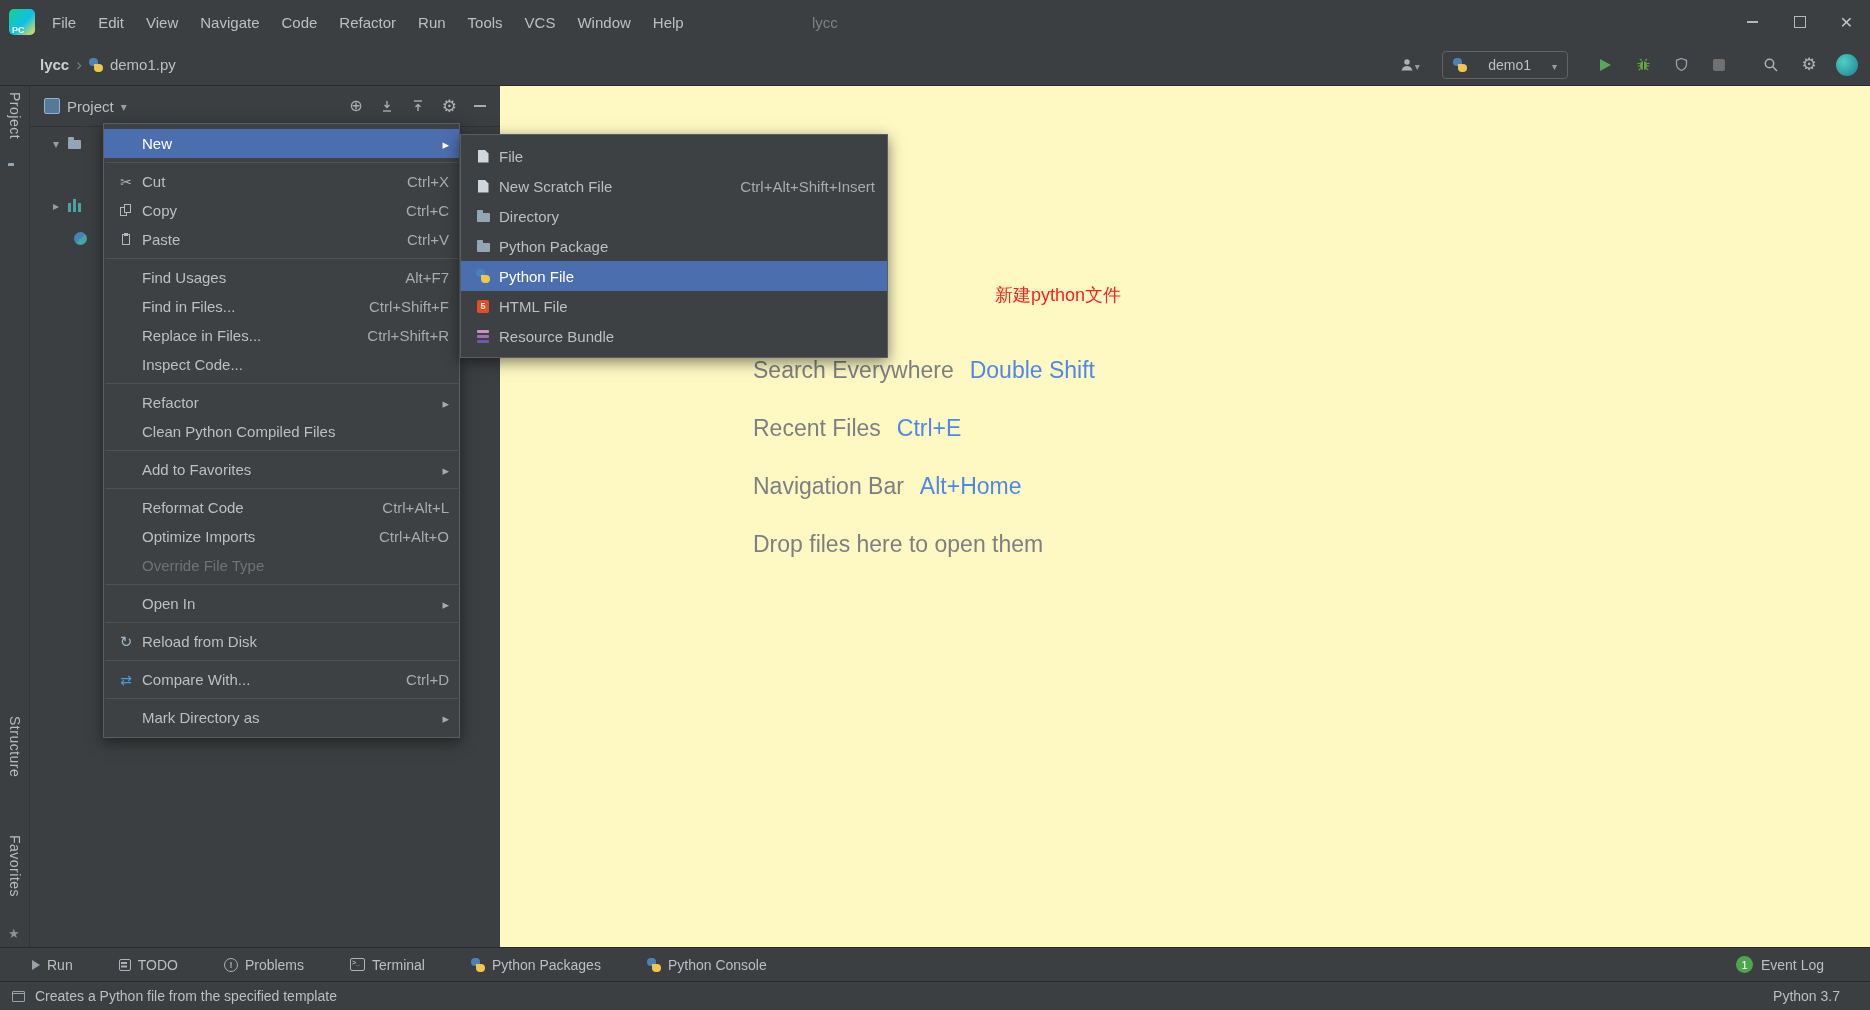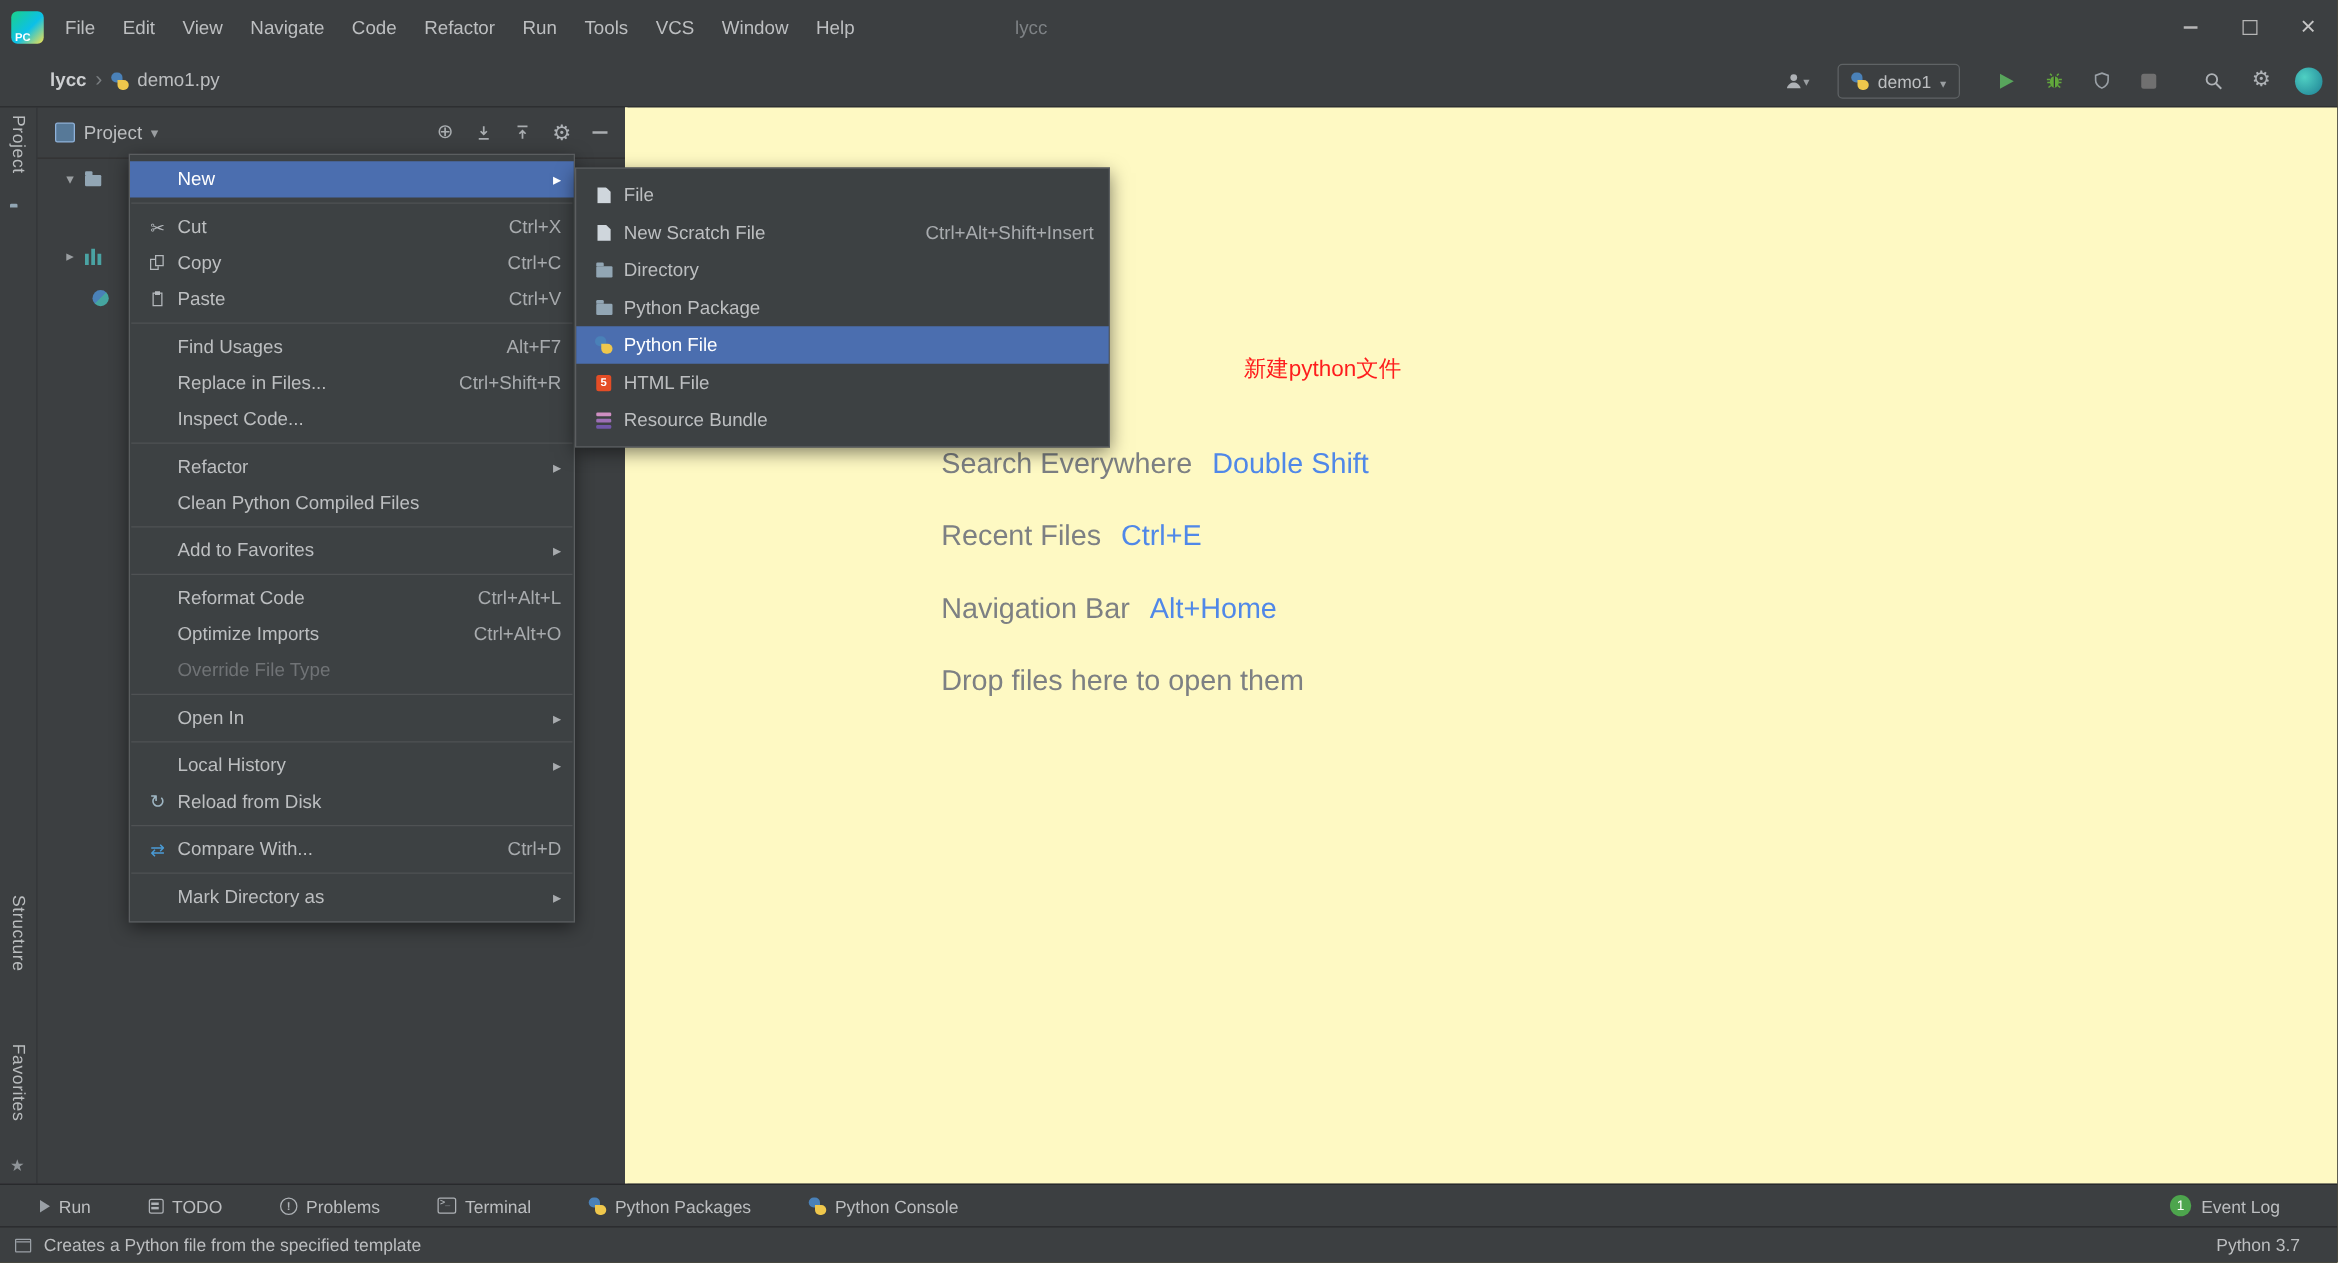--- a/index.html
+++ b/index.html
@@ -25,21 +25,21 @@
   
   #navbar{position:absolute;left:0;top:44px;width:100%;height:42px;background:#3c3f41;
           border-bottom:1px solid #282b2d;display:flex;align-items:center;box-sizing:border-box;}
   .crumbs{display:flex;align-items:center;gap:7px;padding-left:40px;}
   .crumb{font-size:15px;color:#bcbec0;}
   .crumb.root{font-weight:bold;color:#cdcfd1;}
   .g-chev::before{content:"›";color:#7a7e81;font-size:17px;line-height:1;}
   .nav-right{margin-left:auto;display:flex;align-items:center;gap:16px;padding-right:12px;}
   .tbtn{display:flex;align-items:center;justify-content:center;width:22px;height:22px;}
   .caret::before{content:"▾";font-size:10px;color:#9a9ea1;}
-  .runcombo{display:flex;align-items:center;gap:7px;height:26px;padding:0 10px;
+  .runcombo{display:flex;align-items:center;gap:21px;height:26px;padding:0 10px;
             border:1px solid #5f6365;border-radius:4px;font-size:14px;color:#bdbfc1;margin-right:10px;}
   .play-tri{width:0;height:0;border-left:11px solid #58a55c;border-top:6.5px solid transparent;
             border-bottom:6.5px solid transparent;}
   .stop-sq{width:12px;height:12px;background:#707070;border-radius:2px;}
   .g-gear::before{content:"⚙";color:#aeb2b6;font-size:17px;line-height:1;}
   .avatar{width:22px;height:22px;border-radius:50%;
           background:radial-gradient(circle at 35% 35%,#4fd0c3,#1d7f93);}
   
   #stripe{position:absolute;left:0;top:86px;width:30px;bottom:63px;background:#3c3f41;
           border-right:1px solid #323639;box-sizing:border-box;}
@@ -331,20 +331,25 @@
         <span class="sc">Ctrl+V</span>
     </div>
     <div class="msep"></div>
     <div class="mi">
       <span class="ic"></span>
         <span class="lbl">Find Usages</span>
         <span class="sc">Alt+F7</span>
     </div>
     <div class="mi">
       <span class="ic"></span>
+        <span class="lbl">Find in Files...</span>
+        <span class="sc">Ctrl+Shift+F</span>
+    </div>
+    <div class="mi">
+      <span class="ic"></span>
         <span class="lbl">Replace in Files...</span>
         <span class="sc">Ctrl+Shift+R</span>
     </div>
     <div class="mi">
       <span class="ic"></span>
         <span class="lbl">Inspect Code...</span>
         <span class="sc"></span>
     </div>
     <div class="msep"></div>
     <div class="mi">
@@ -382,26 +387,20 @@
         <span class="sc"></span>
     </div>
     <div class="msep"></div>
     <div class="mi">
       <span class="ic"></span>
         <span class="lbl">Open In</span>
         <span class="sc"></span>
         <span class="g-arrow"></span>
     </div>
     <div class="msep"></div>
-    <div class="mi">
-      <span class="ic"></span>
-        <span class="lbl">Local History</span>
-        <span class="sc"></span>
-        <span class="g-arrow"></span>
-    </div>
     <div class="mi">
       <span class="ic reloadico"></span>
         <span class="lbl">Reload from Disk</span>
         <span class="sc"></span>
     </div>
     <div class="msep"></div>
     <div class="mi">
       <span class="ic compareico"></span>
         <span class="lbl">Compare With...</span>
         <span class="sc">Ctrl+D</span>

